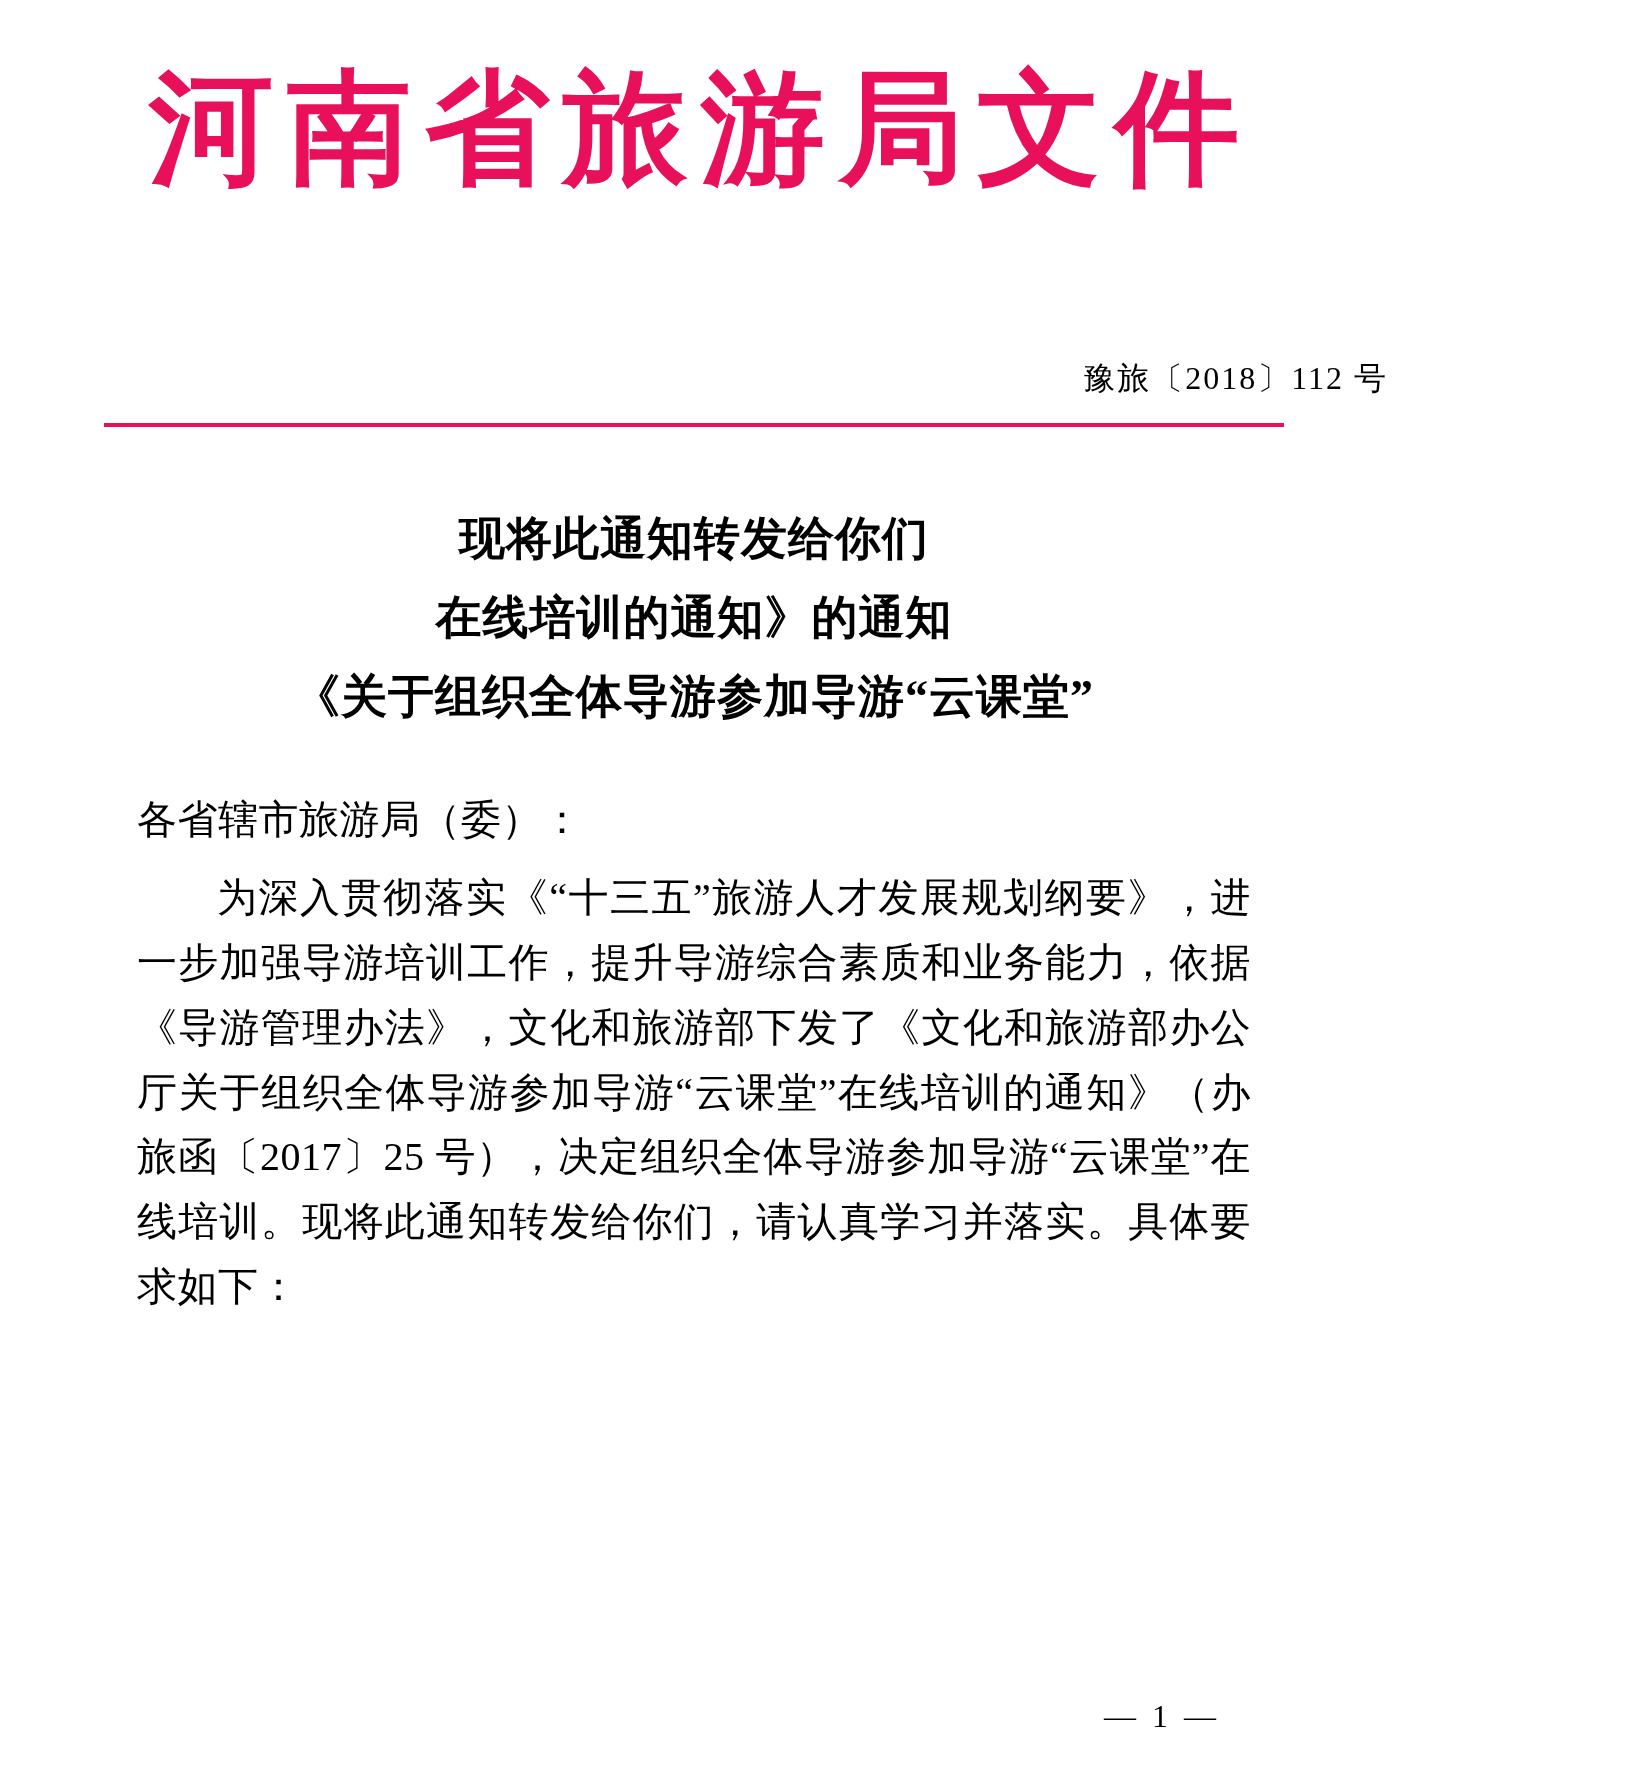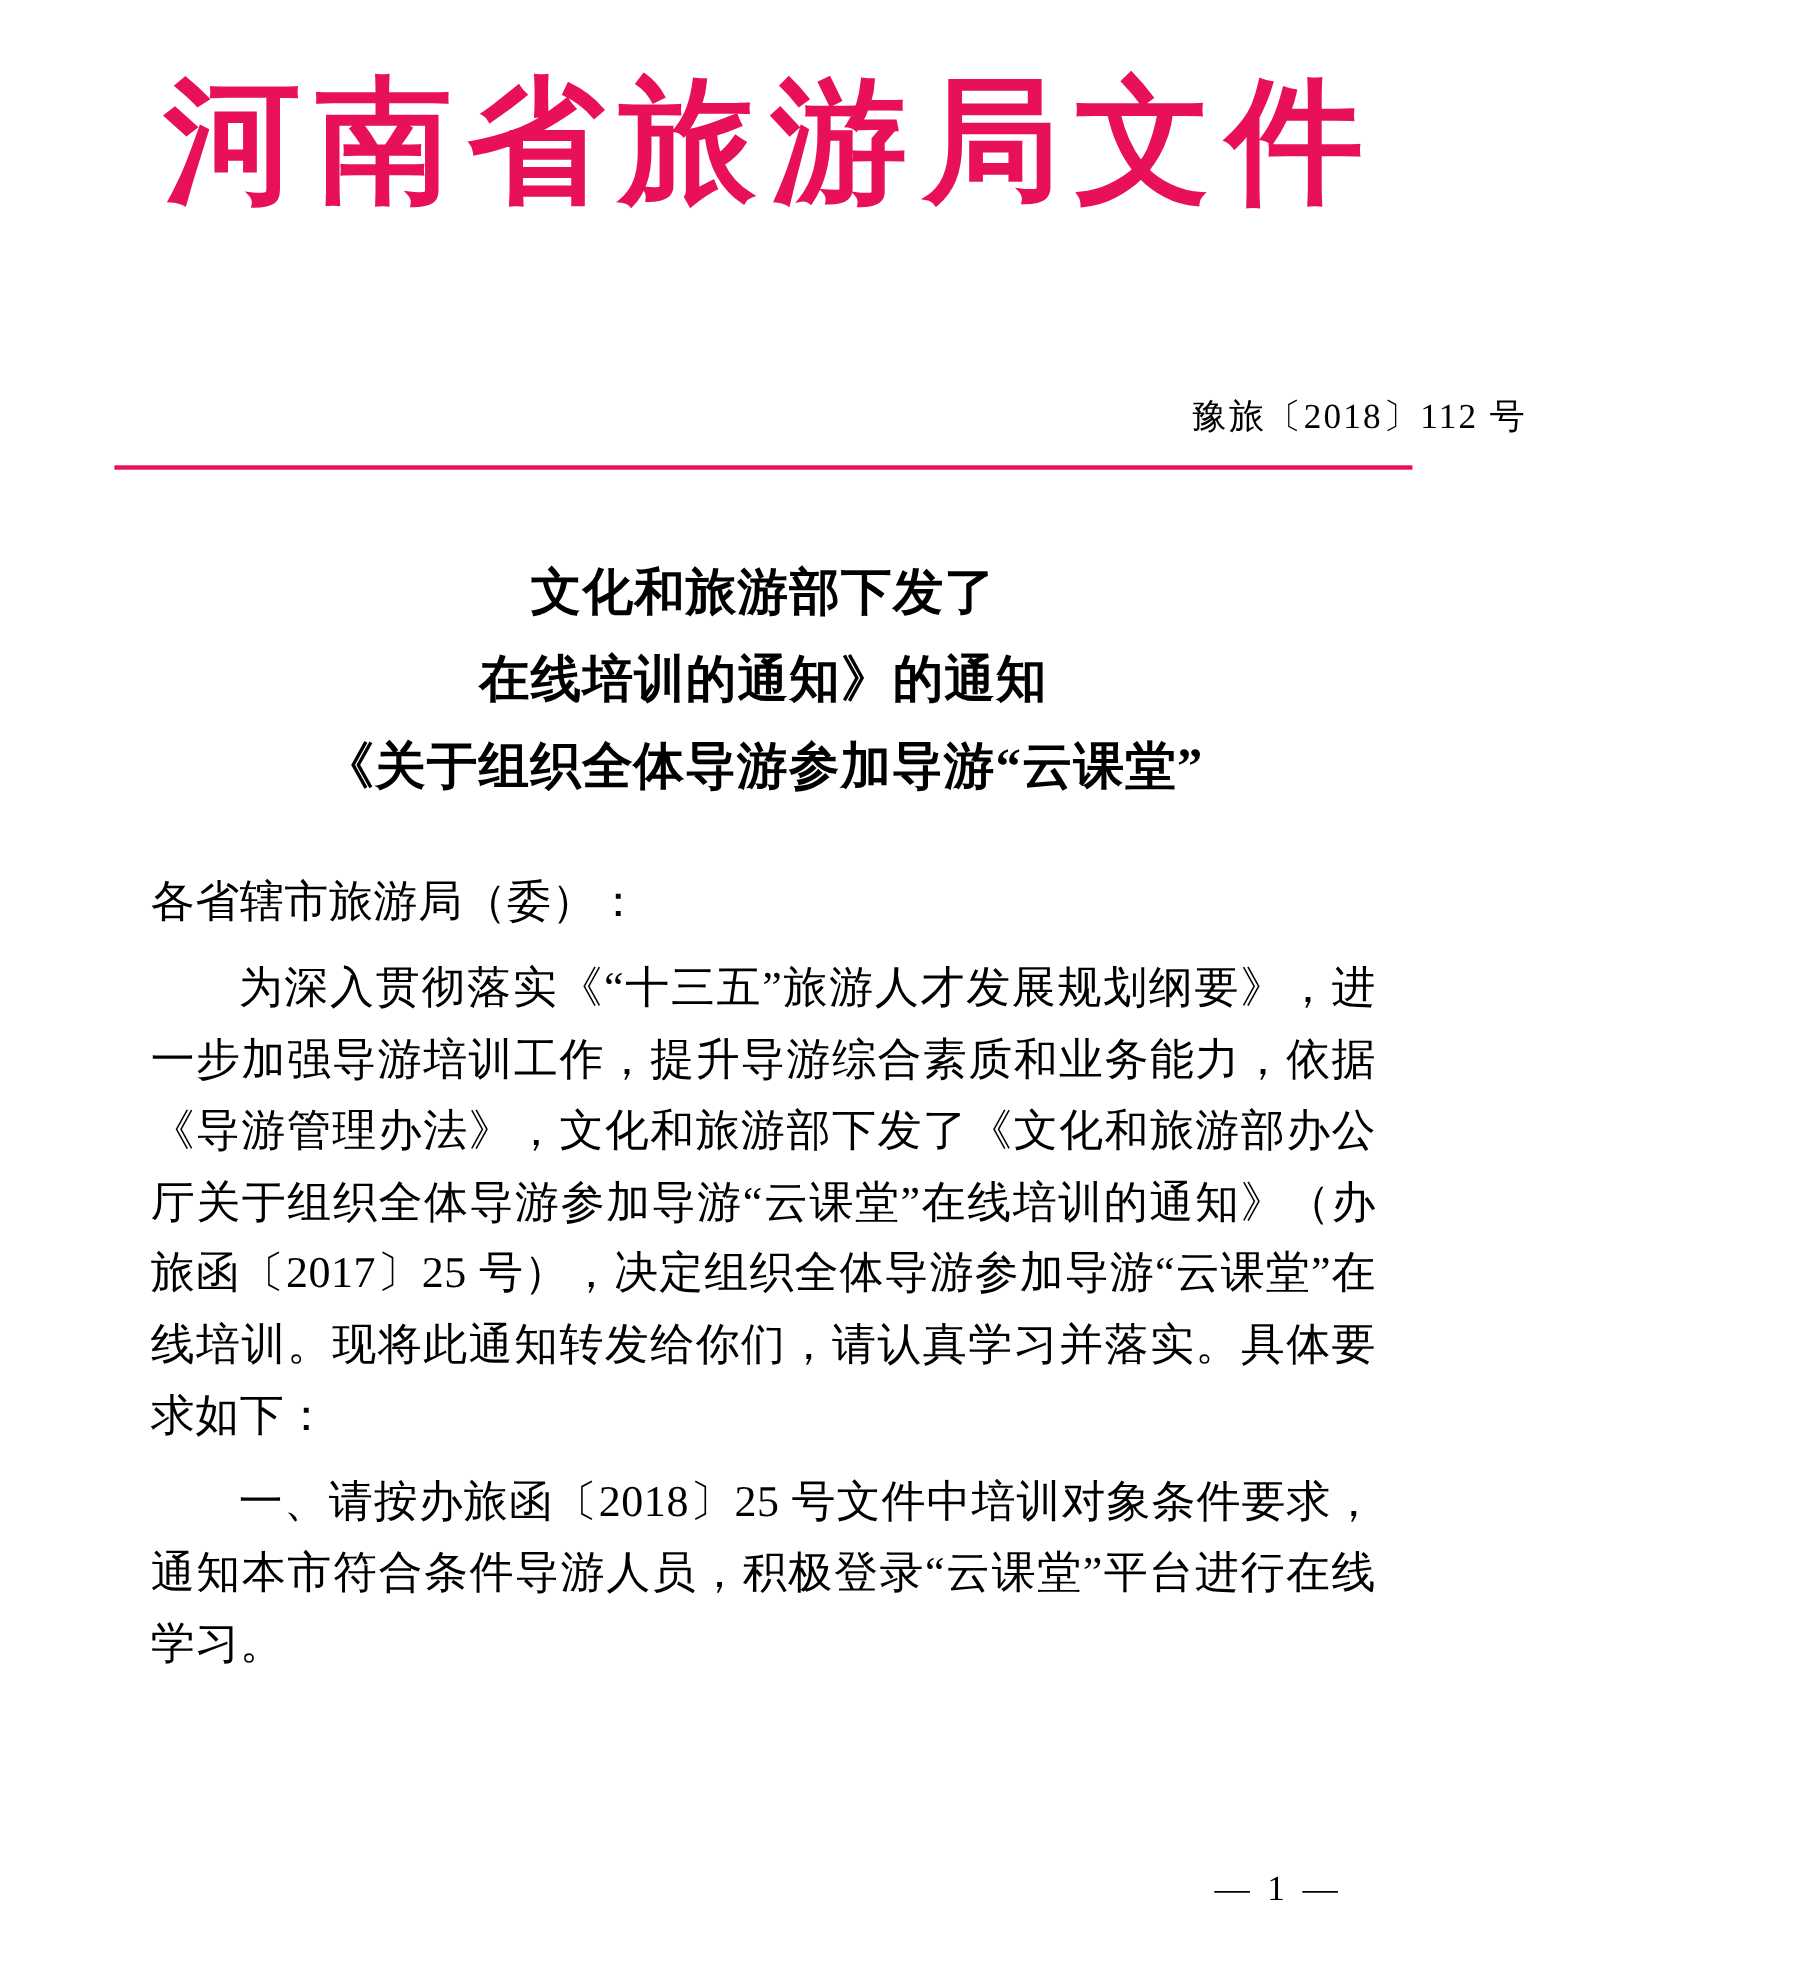--- a/index.html
+++ b/index.html
@@ -107,26 +107,25 @@
     <div class="masthead-title">河南省旅游局文件</div>
   </div>
 
   <div class="doc-number-row">
     <span class="doc-number">豫旅〔2018〕112 号</span>
   </div>
 
   <div class="red-rule"></div>
 
   <div class="title-block">
-    <div class="title-line">文化和旅游部下发了</div>
+    <div class="title-line">现将此通知转发给你们</div>
     <div class="title-line">在线培训的通知》的通知</div>
     <div class="title-line">《关于组织全体导游参加导游“云课堂”</div>
   </div>
 
   <div class="body-block">
     <p class="body-para">各省辖市旅游局（委）：</p>
     <p class="body-para indent">为深入贯彻落实《“十三五”旅游人才发展规划纲要》，进一步加强导游培训工作，提升导游综合素质和业务能力，依据《导游管理办法》，文化和旅游部下发了《文化和旅游部办公厅关于组织全体导游参加导游“云课堂”在线培训的通知》（办旅函〔2017〕25 号），决定组织全体导游参加导游“云课堂”在线培训。现将此通知转发给你们，请认真学习并落实。具体要求如下：</p>
-    <p class="body-para indent">一、请按办旅函〔2018〕25 号文件中培训对象条件要求，通知本市符合条件导游人员，积极登录“云课堂”平台进行在线学习。</p>
   </div>
 
   <div class="footer">— 1 —</div>
 
 </div>
 
 </body></html>

